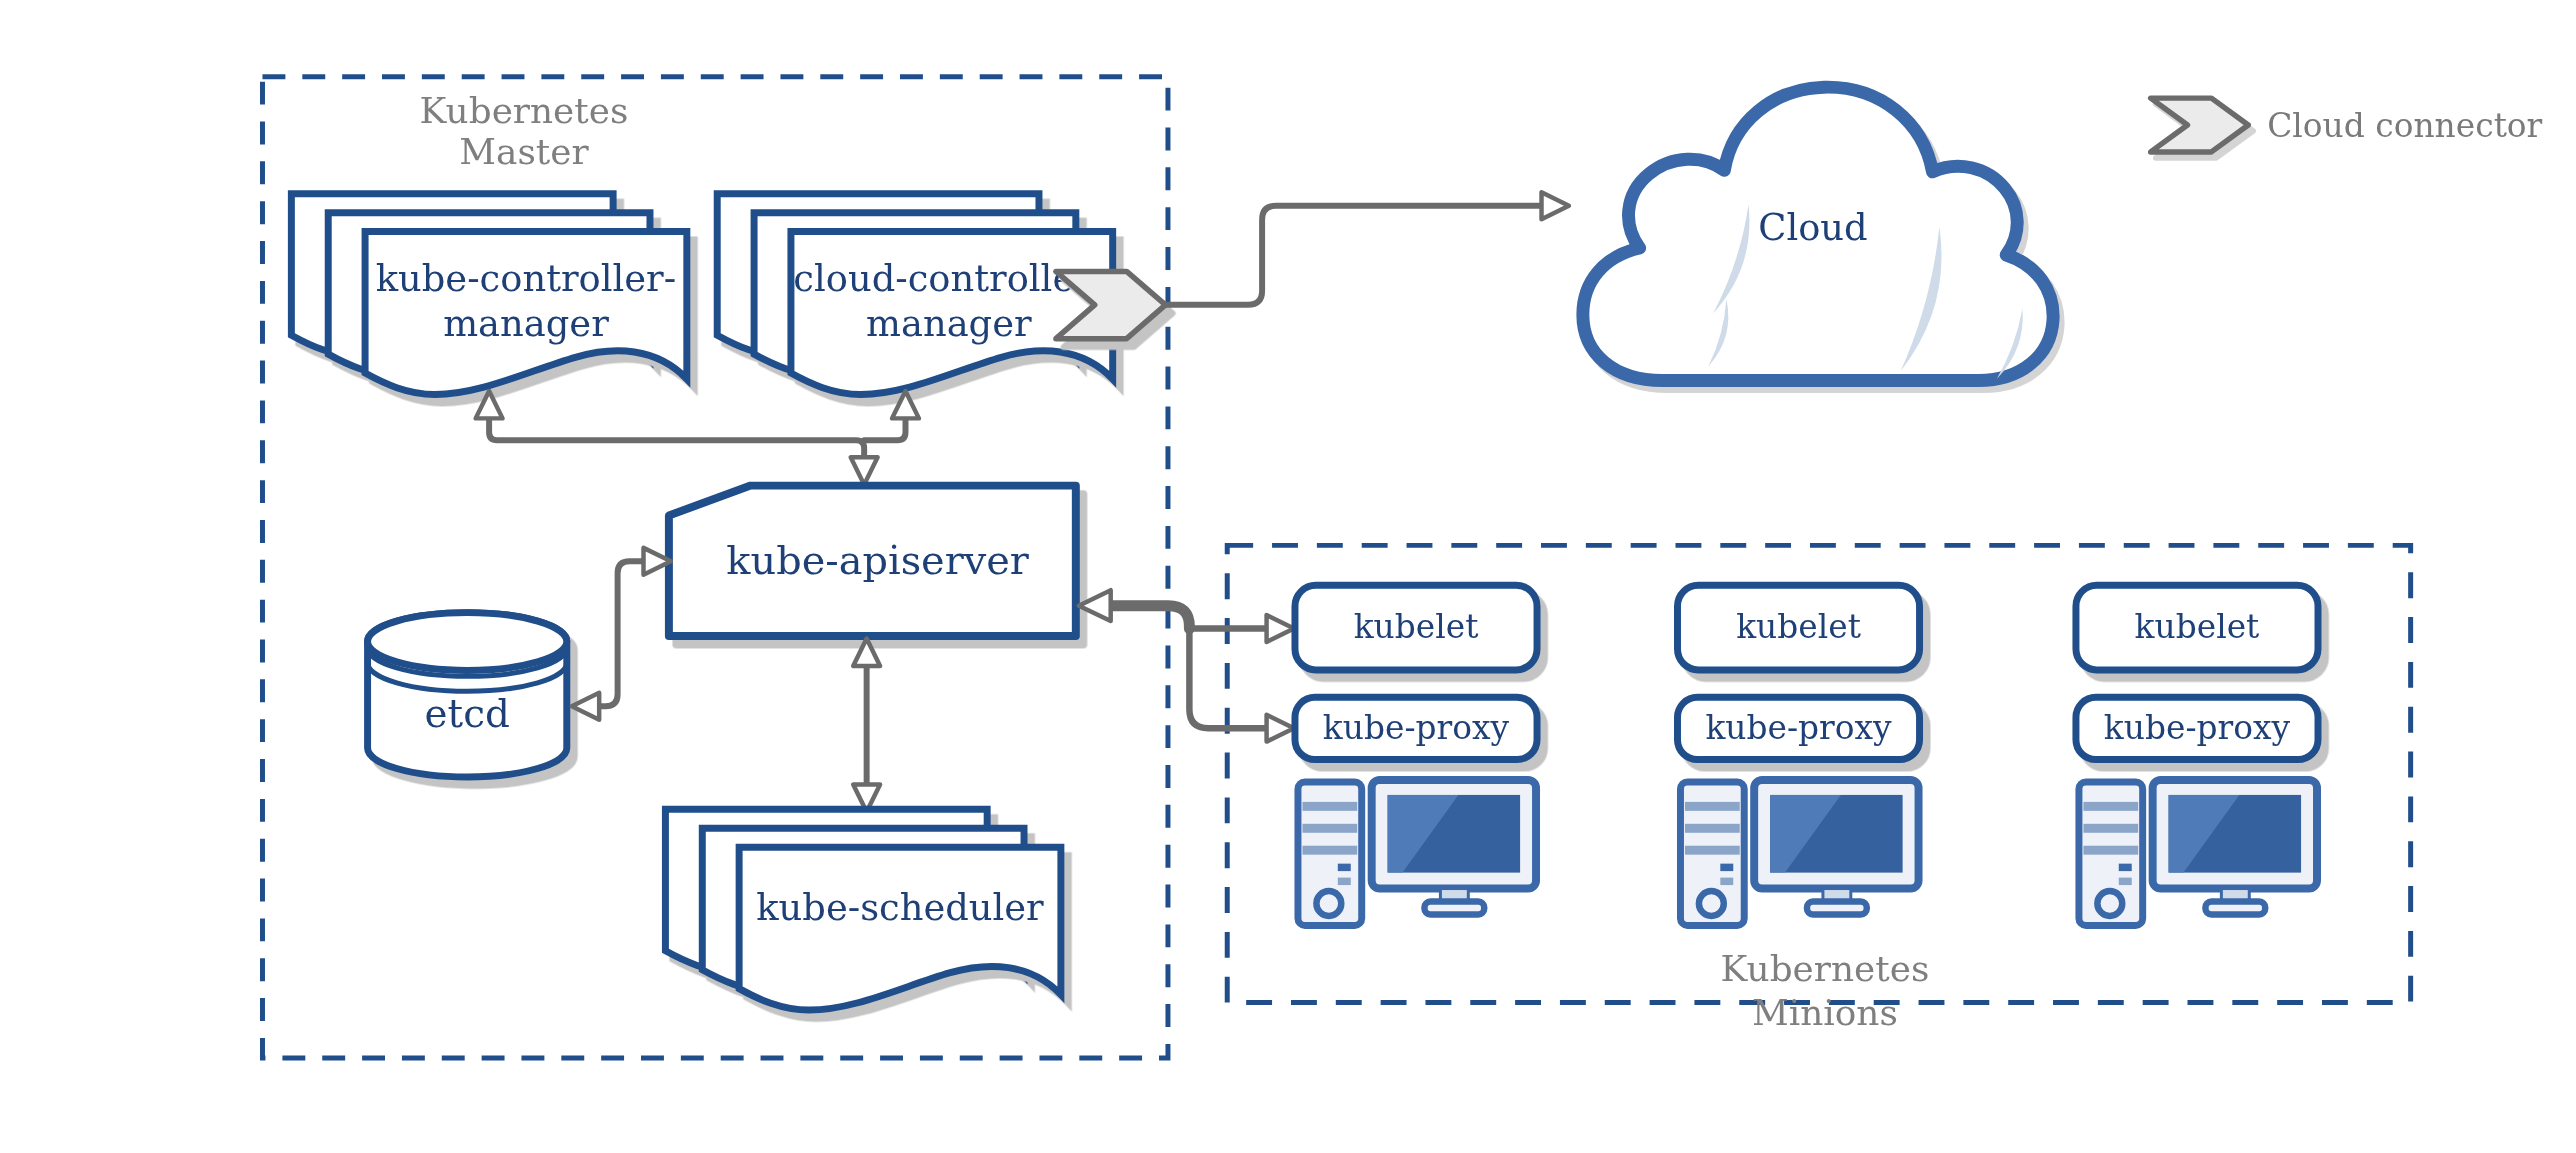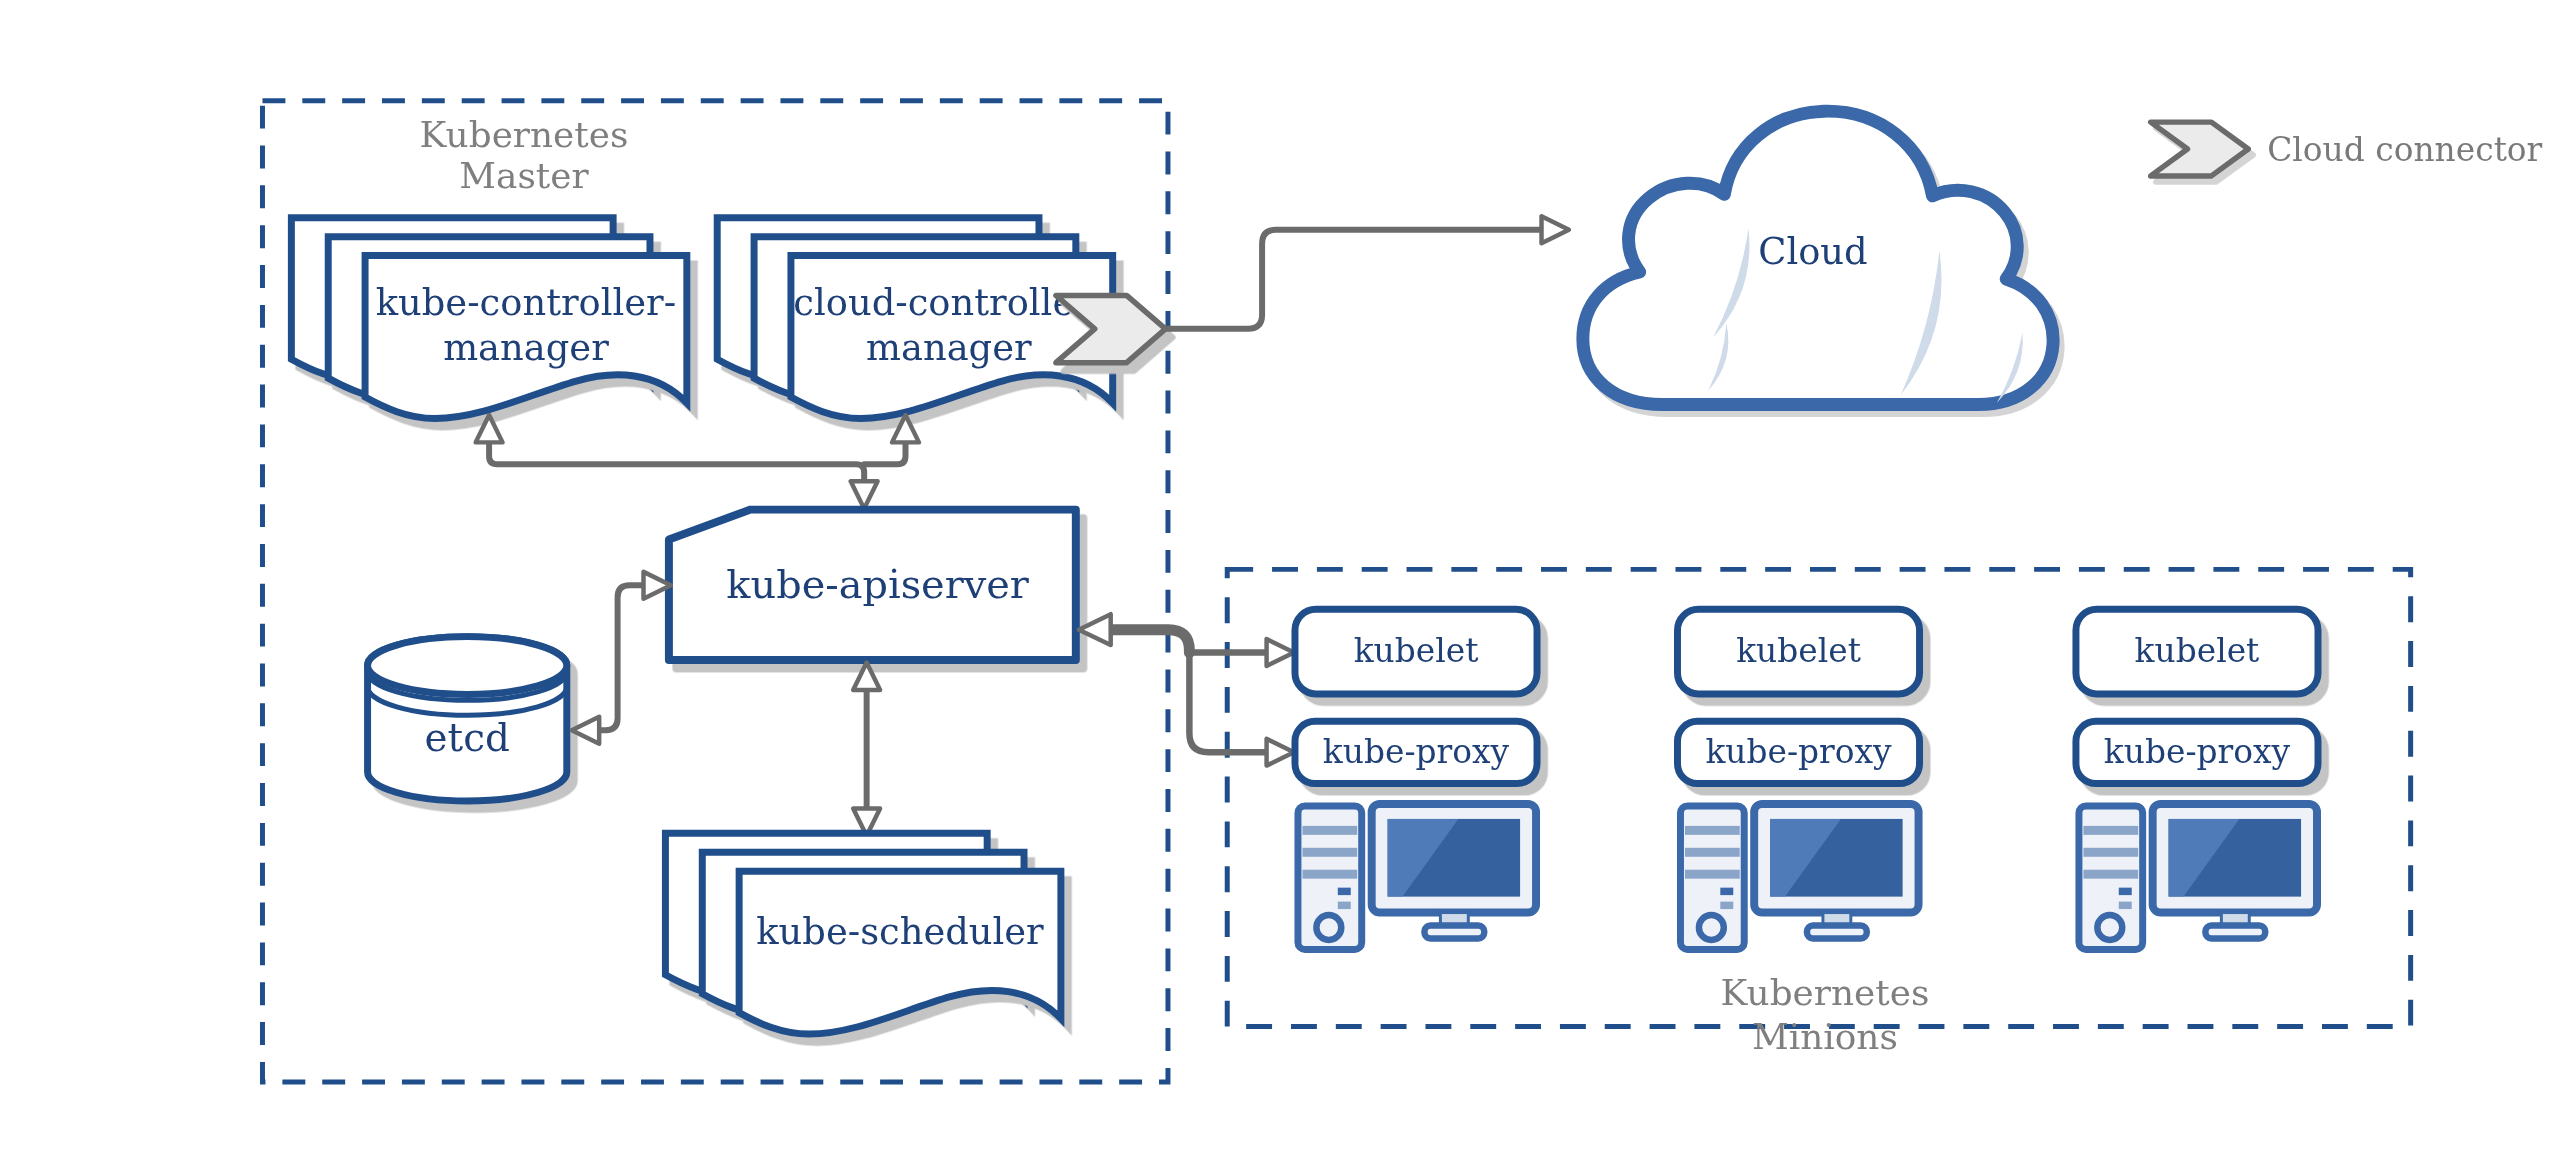--- a/index.html
+++ b/index.html
@@ -1,16 +1,16 @@
 <!DOCTYPE html>
 <html style="font-size:8.2px"><head>
 <meta charset="utf-8">
 <style>
   html,body{margin:0;padding:0;background:#ffffff;}
-  .stage{width:100%;margin-top:24px;}
+  .stage{width:100%;}
   svg{display:block;width:100%;height:auto;background:#ffffff;}
   text{font-family:"DejaVu Serif","Liberation Serif",serif;}
   .title-text{fill:#7f7f7f;font-size:72px;}
   .stack-label{fill:#1e4077;font-size:74px;}
   .box-label{fill:#1e4077;font-size:80px;}
   .small-label{fill:#1e4077;font-size:66px;}
   .etcd-label{fill:#1e4077;font-size:78px;}
   .cloud-label{fill:#1e4077;font-size:74px;}
   .legend-label{fill:#7a7a7a;font-size:66px;}
   .page{fill:#ffffff;stroke:#1f4e8b;stroke-width:14;}

